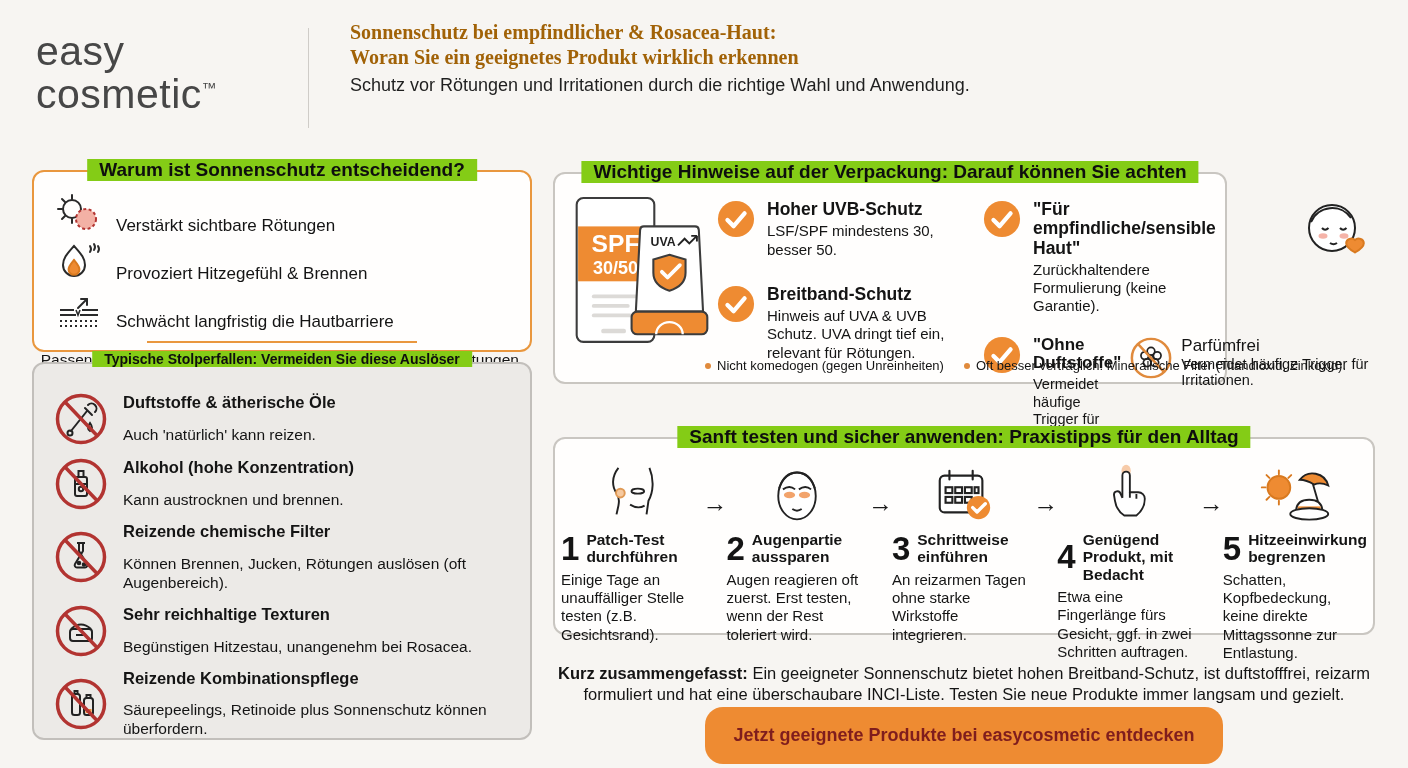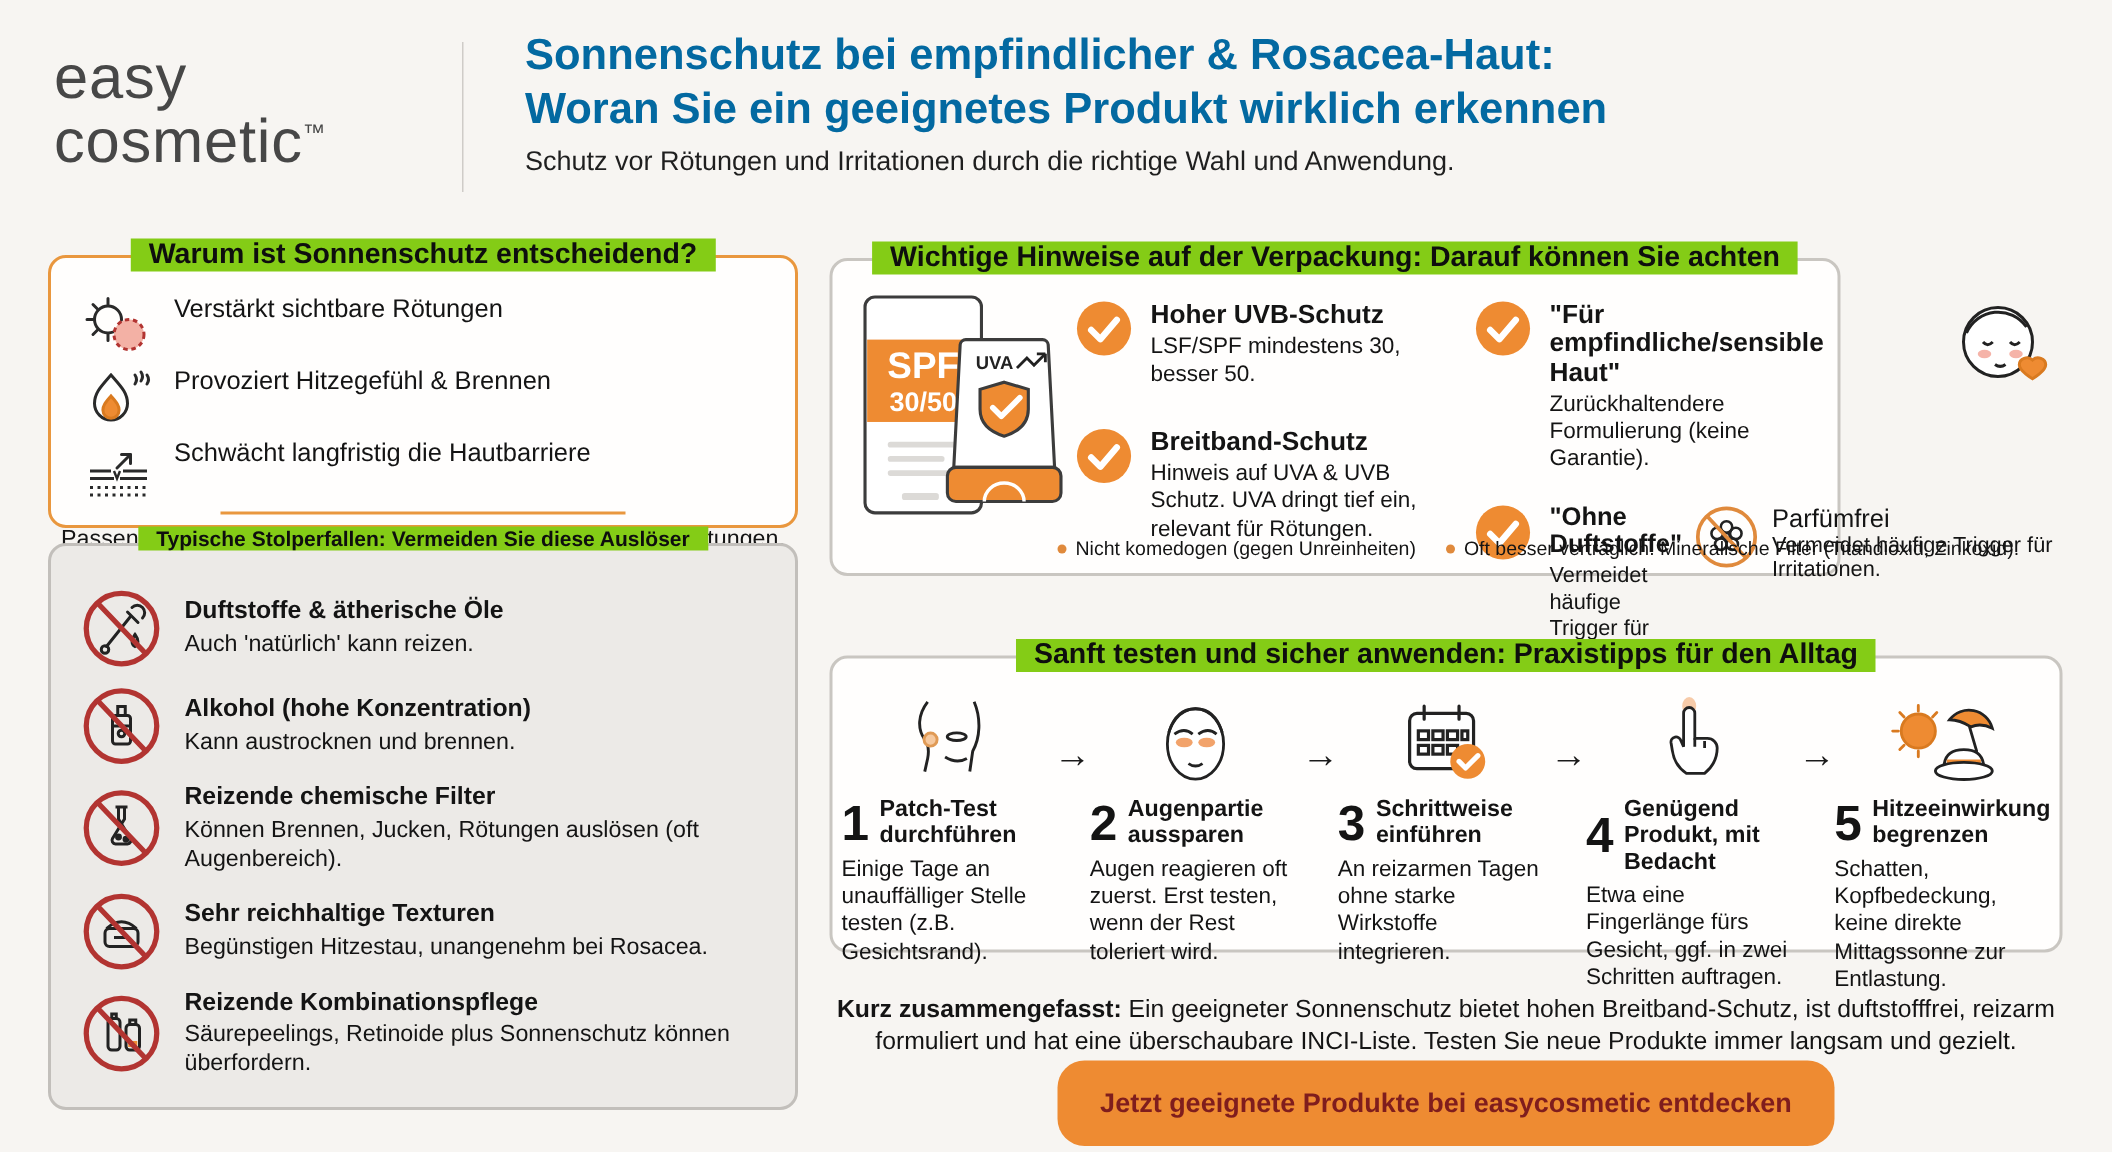--- a/index.html
+++ b/index.html
@@ -4,43 +4,43 @@
 <style>
   html,body{margin:0;padding:0;}
   .canvas{position:relative;width:1408px;height:768px;background:#f7f5f2;overflow:hidden;
           font-family:"Liberation Sans","DejaVu Sans",sans-serif;color:#141414;}
 
   
   .logo{position:absolute;left:36px;top:30px;font-size:41px;line-height:1.05;color:#474747;letter-spacing:.5px;}
   .logo .tm{font-size:15px;vertical-align:super;color:#474747;}
   .header-divider{position:absolute;left:308px;top:28px;width:1px;height:100px;background:#cfccc8;}
   .title-block{position:absolute;left:350px;top:20px;}
-  .title-line{font-size:29px;font-weight:700;color:#0369a1;line-height:1.24;}
+  .title-line{font-size:20px;font-weight:700;color:#a16207;line-height:1.24;font-family:Liberation Serif, serif;}
   .subtitle{font-size:18px;color:#1f1f1f;margin-top:5px;}
 
   
   .box{position:absolute;background:#fffefd;border:2px solid #c9c6c1;border-radius:12px;box-sizing:border-box;}
   .legend{position:absolute;top:-13px;left:50%;transform:translateX(-50%);background:#84cc16;
           padding:0 12px;font-size:19px;font-weight:700;white-space:nowrap;color:#0e0e0e;}
 
   
   .box-why{left:32px;top:170px;width:500px;height:182px;border-color:#e9973e;}
   .why-items{padding:24px 20px 0 22px;display:flex;flex-direction:column;gap:8px;}
-  .why-item{display:flex;align-items:flex-start;gap:14px;height:40px;}
+  .why-item{display:flex;align-items:flex-end;gap:14px;height:40px;}
   .why-item .txt{font-size:17px;}
   .why-divider{width:270px;height:2px;background:#e9973e;margin:9px auto 0;}
   .why-footer{text-align:center;font-size:15.5px;margin-top:8px;}
 
   
   .box-pitfalls{left:32px;top:362px;width:500px;height:378px;background:#eceae7;border-color:#c2bfbb;}
   .box-pitfalls .legend{font-size:14px;}
   .pit-items{padding:28px 16px 0 20px;display:flex;flex-direction:column;gap:11px;}
   .pit-item{display:flex;align-items:center;gap:15px;}
   .pit-title{font-size:16.5px;font-weight:700;line-height:1.2;}
-  .pit-desc{font-size:15.5px;line-height:1.22;margin-top:3px;}
+  .pit-desc{font-size:15.5px;line-height:1.22;margin-top:13px;}
 
   
   .box-packaging{left:553px;top:172px;width:674px;height:212px;}
   .pk-product{position:absolute;left:16px;top:14px;}
   .pk-col1{position:absolute;left:162px;top:26px;width:260px;display:flex;flex-direction:column;gap:26px;}
   .pk-col2{position:absolute;left:428px;top:26px;width:386px;}
   .check-item{display:flex;gap:12px;align-items:flex-start;}
   .check-item .ttl{font-size:17.5px;font-weight:700;line-height:1.1;}
   .check-item .dsc{font-size:15px;line-height:1.22;margin-top:3px;}
   .pk-row1{display:flex;align-items:flex-start;}

